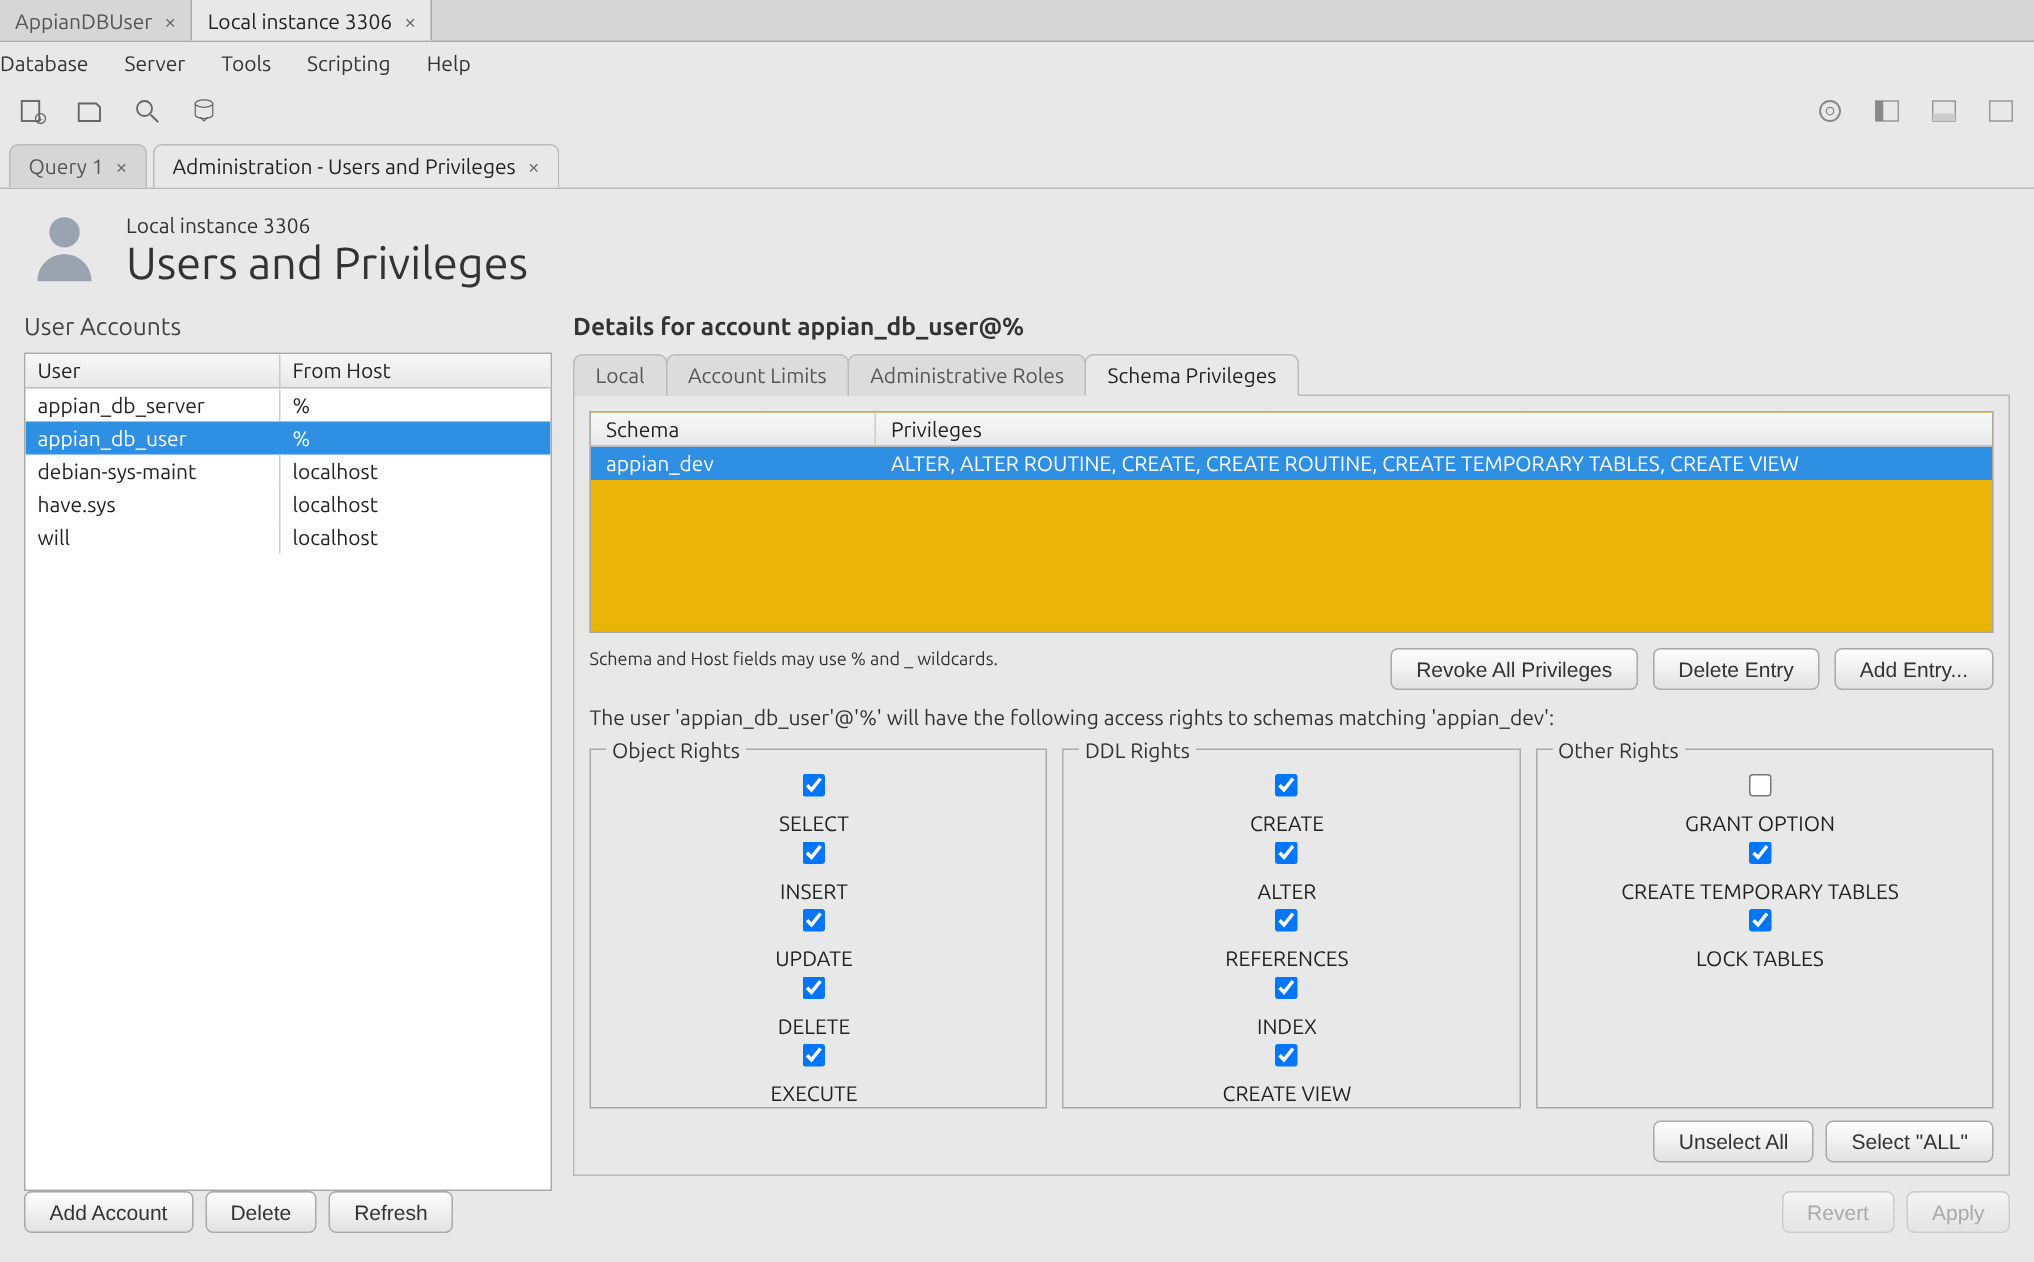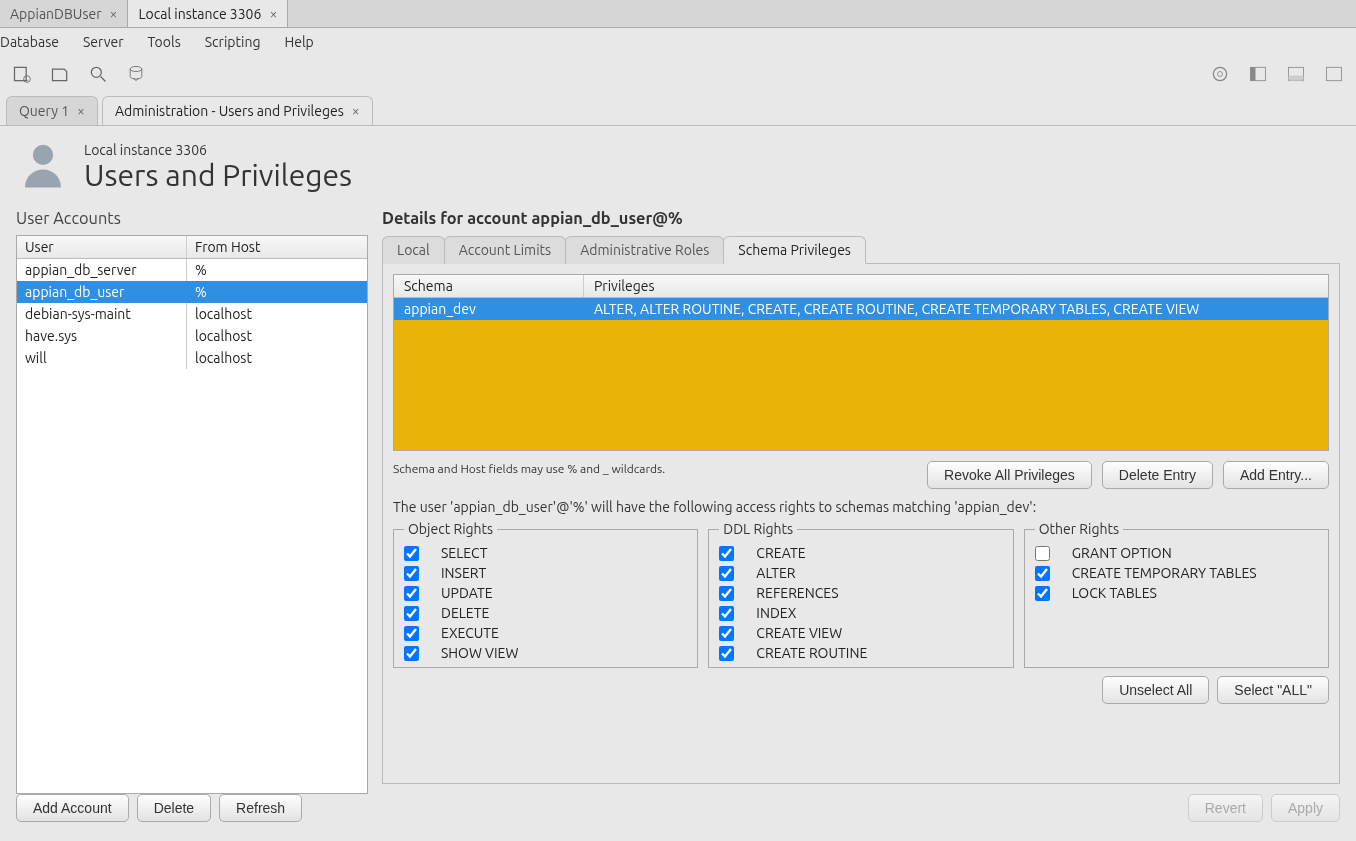--- a/index.html
+++ b/index.html
@@ -258,22 +258,23 @@
   border: 1px solid #aaa;
   padding: 6px 16px 4px 10px;
   flex: 1;
   min-width: 0;
   overflow: hidden;
 }
 fieldset.rights legend { padding: 0 4px; color: #333; }
 .right-item {
   display: flex;
   align-items: center;
-  gap: 22px;
+  gap: 10px;
   padding: 2px 0;
+  flex-direction: column;
 }
 .right-item input[type=checkbox] {
   width: 15px; height: 15px;
 }
 
 .footer-buttons {
   display: flex;
   justify-content: flex-end;
   gap: 8px;
   margin-top: 8px;

